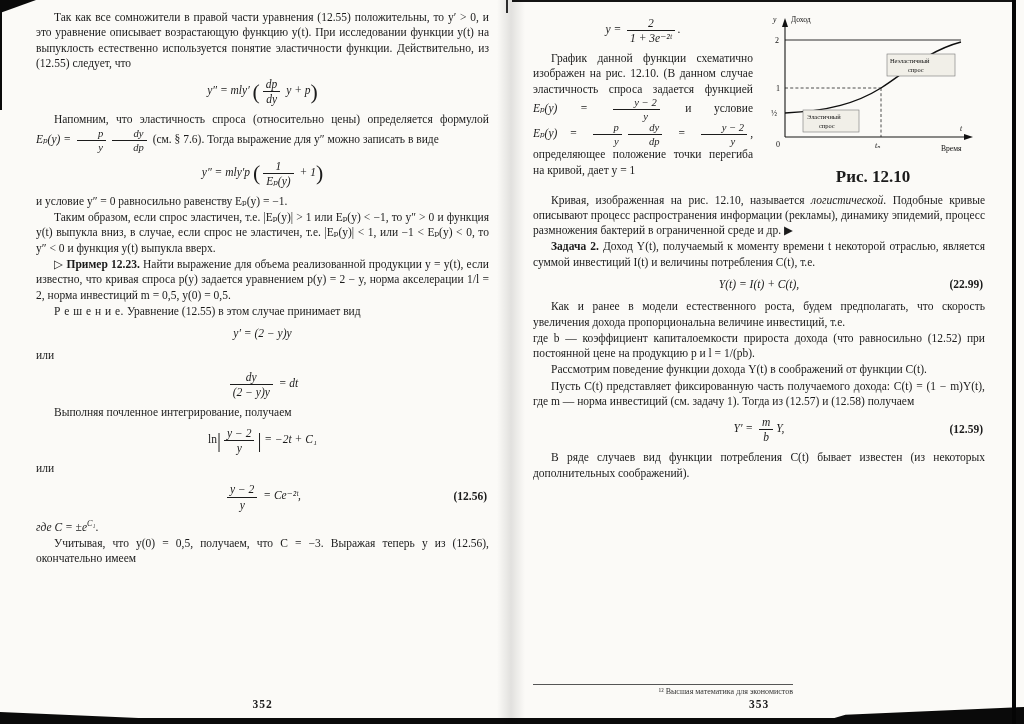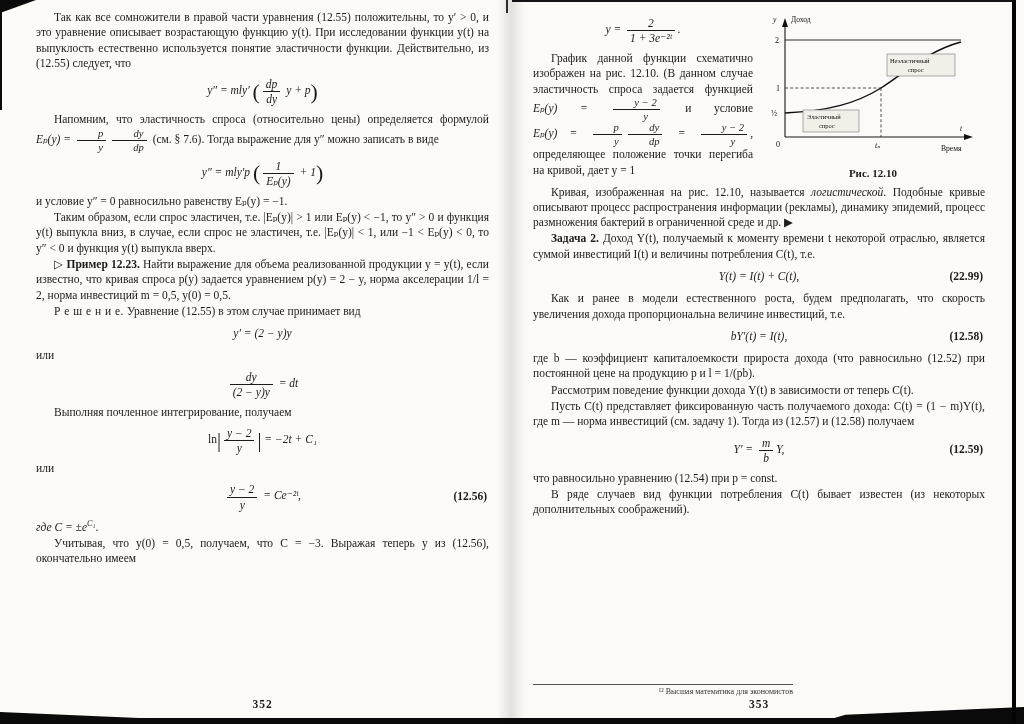--- a/index.html
+++ b/index.html
@@ -55,21 +55,21 @@
   .figsvg .axis{stroke:#161616;stroke-width:1.1;fill:none;}
   .figsvg .thin{stroke:#161616;stroke-width:0.9;fill:none;}
   .figsvg .curve{stroke:#0e0e0e;stroke-width:1.4;fill:none;}
   .figsvg .dash{stroke:#222;stroke-width:0.8;stroke-dasharray:3,2.2;fill:none;}
   .figsvg text{font-family:"Liberation Serif","DejaVu Serif","DejaVu Sans",serif;fill:#111;}
   .figsvg .tick{font-size:8px;}
   .figsvg .lbl{font-size:6.4px;}
   .figsvg .axlbl{font-size:7.6px;}
   .figsvg .it{font-style:italic;}
   .figsvg .lblbox{fill:#f1efe8;stroke:#777;stroke-width:0.6;}
-  .figcap{font-weight:bold;font-size:11px;margin-top:2px;text-align:center;}
+  .figcap{font-weight:bold;font-size:17px;margin-top:2px;text-align:center;}
   .clear{clear:both;}
 </style>
 </head>
 <body>
 
 <div class="scan-tl"></div>
 <div class="scan-left"></div>
 <div class="scan-bottom"></div>
 <div class="scan-bl"></div>
 <div class="scan-br"></div>
@@ -180,33 +180,28 @@
 
   <p class="para"><b class="lead">Задача 2.</b><span> Доход Y(t), получаемый к моменту времени t некоторой отраслью, является суммой инвестиций I(t) и величины потребления C(t), т.е.</span></p>
 
   <div class="eq">
     <span class="mi">Y(t) = I(t) + C(t),</span>
     <span class="eqno">(22.99)</span>
   </div>
 
   <p class="para">Как и ранее в модели естественного роста, будем предполагать, что скорость увеличения дохода пропорциональна величине инвестиций, т.е.</p>
 
-  <div class="eq">
-    <span class="mi">bY′(t) = I(t),</span>
-    <span class="eqno">(12.58)</span>
-  </div>
 
   <p class="para noindent">где b — коэффициент капиталоемкости прироста дохода (что равносильно (12.52) при постоянной цене на продукцию p и l = 1/(pb).</p>
-  <p class="para">Рассмотрим поведение функции дохода Y(t) в зависимости от теперь C(t).</p>
+  <p class="para">Рассмотрим поведение функции дохода Y(t) в соображений от функции C(t).</p>
   <p class="para">Пусть C(t) представляет фиксированную часть получаемого дохода: C(t) = (1 − m)Y(t), где m — норма инвестиций (см. задачу 1). Тогда из (12.57) и (12.58) получаем</p>
 
   <div class="eq">
     <span class="mi">Y′ = </span><span class="frac"><span class="num mi">m</span><span class="den mi">b</span></span><span class="mi">Y,</span>
     <span class="eqno">(12.59)</span>
   </div>
 
-  <p class="para noindent">что равносильно уравнению (12.54) при p = const.</p>
   <p class="para">В ряде случаев вид функции потребления C(t) бывает известен (из некоторых дополнительных соображений).</p>
 </div>
 
 <div class="footnote">¹² Высшая математика для экономистов</div>
 <div class="pageno" id="pagenoL">352</div>
 <div class="pageno" id="pagenoR">353</div>
 
 </body></html>

